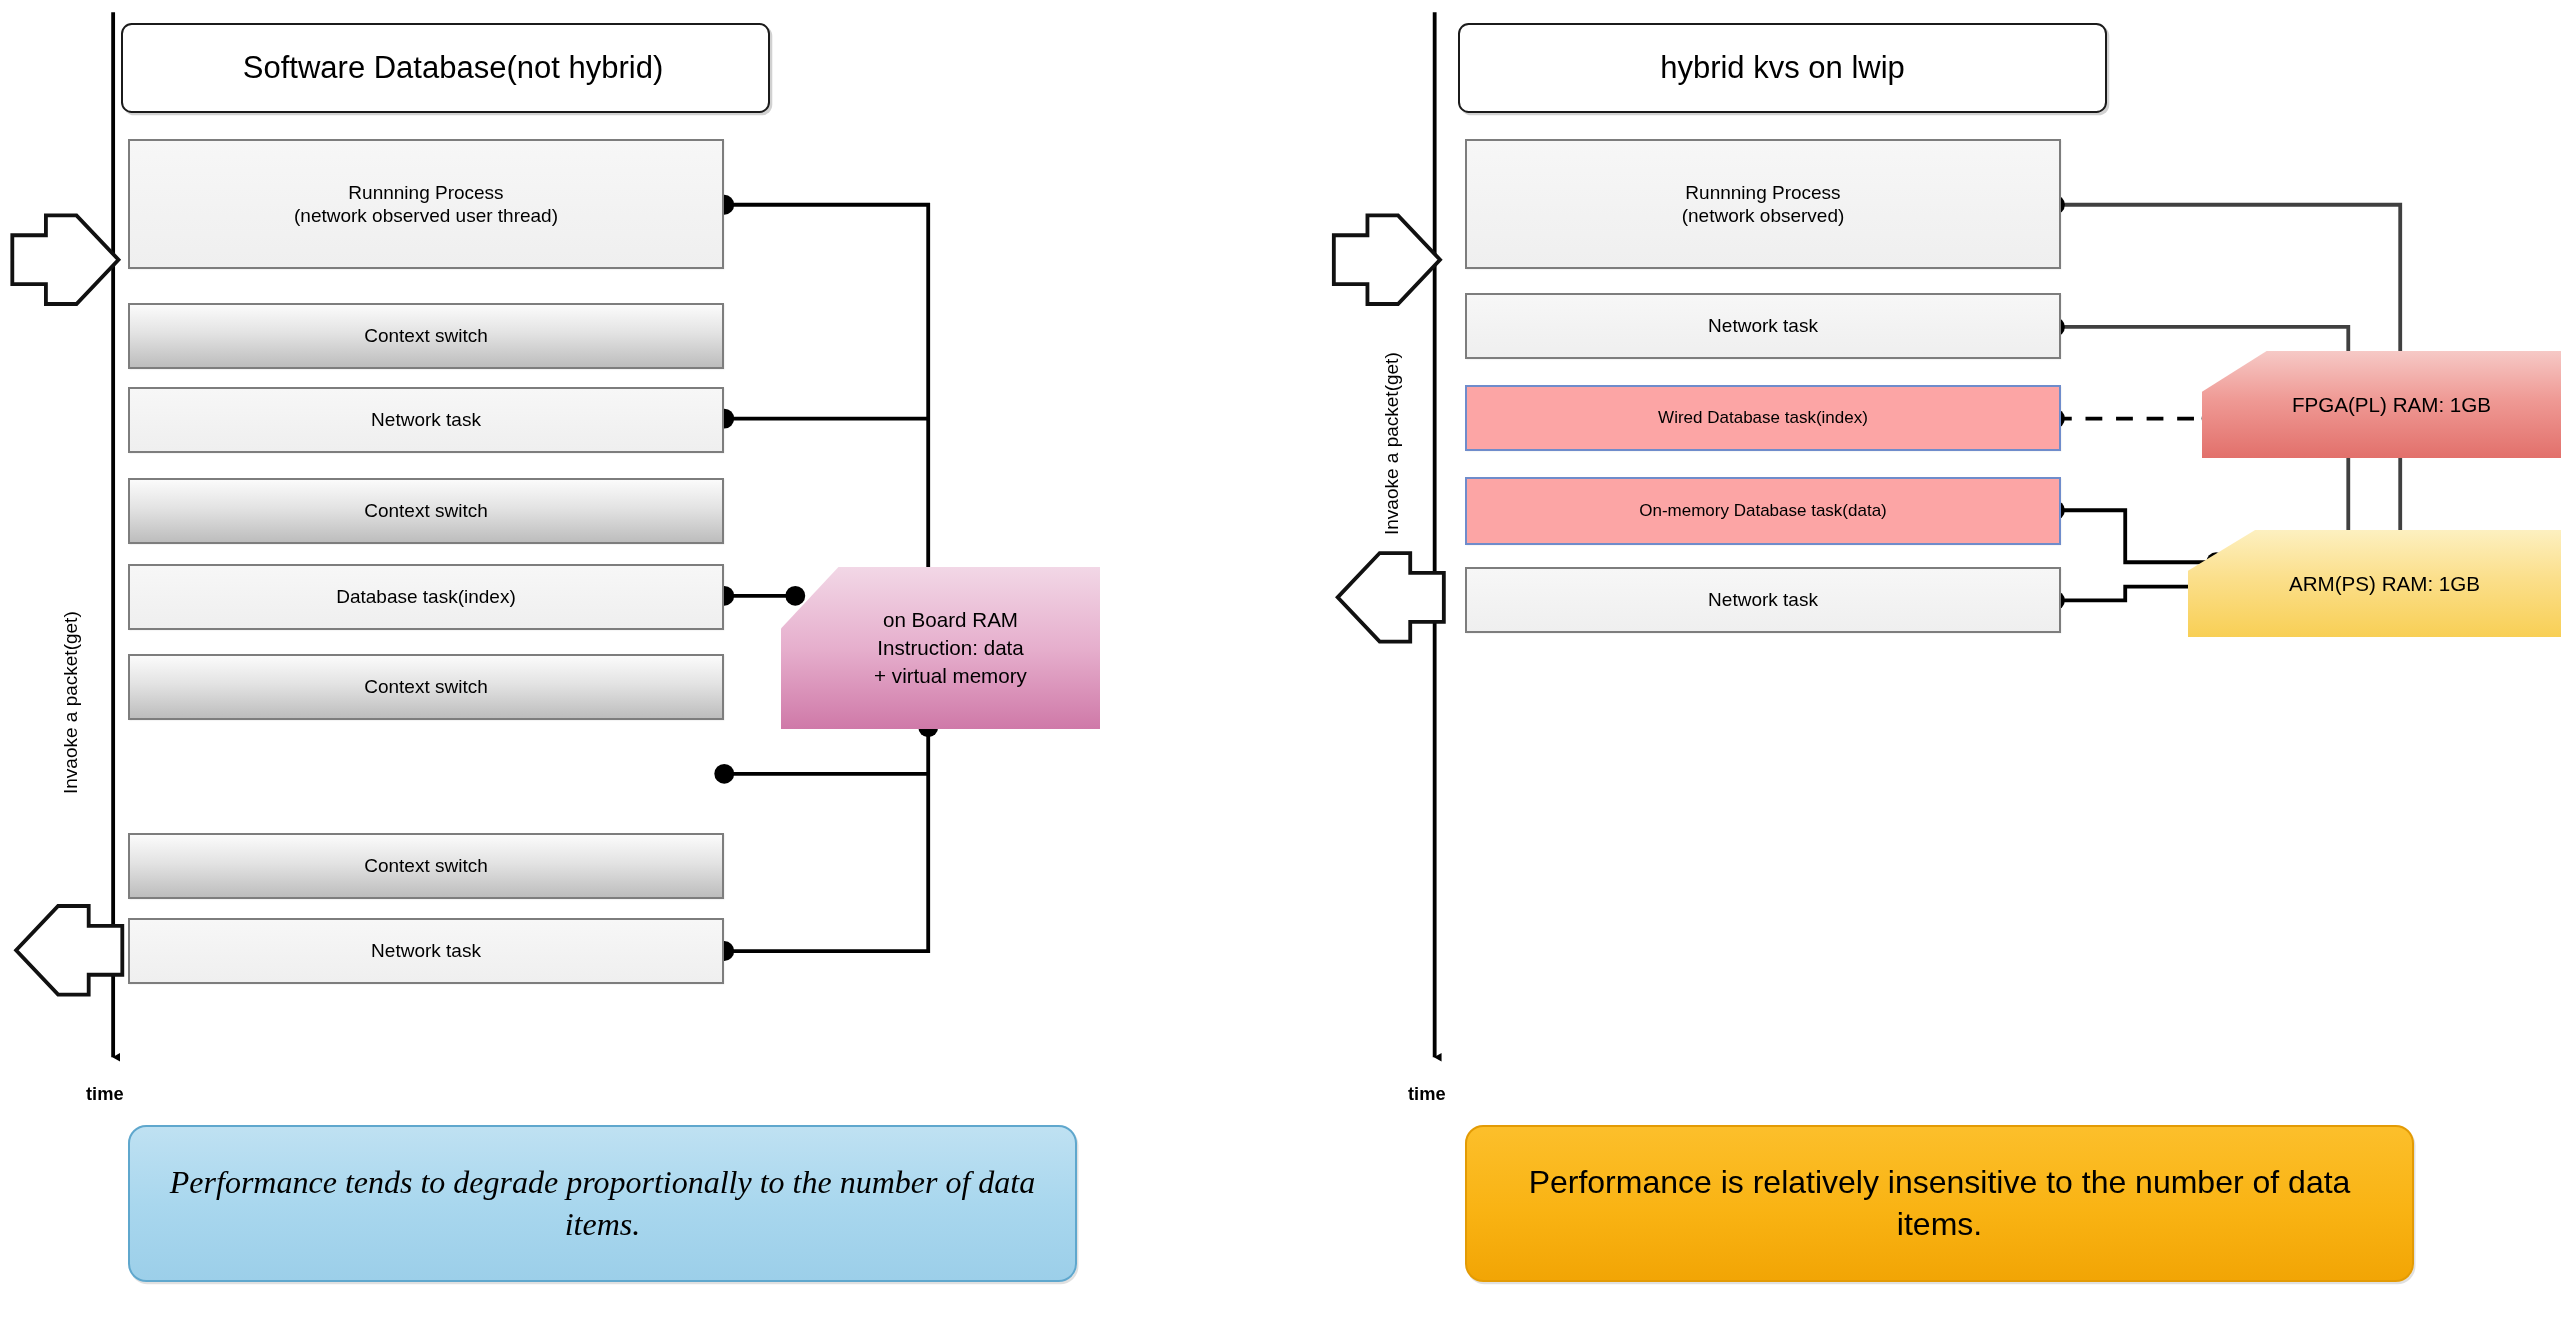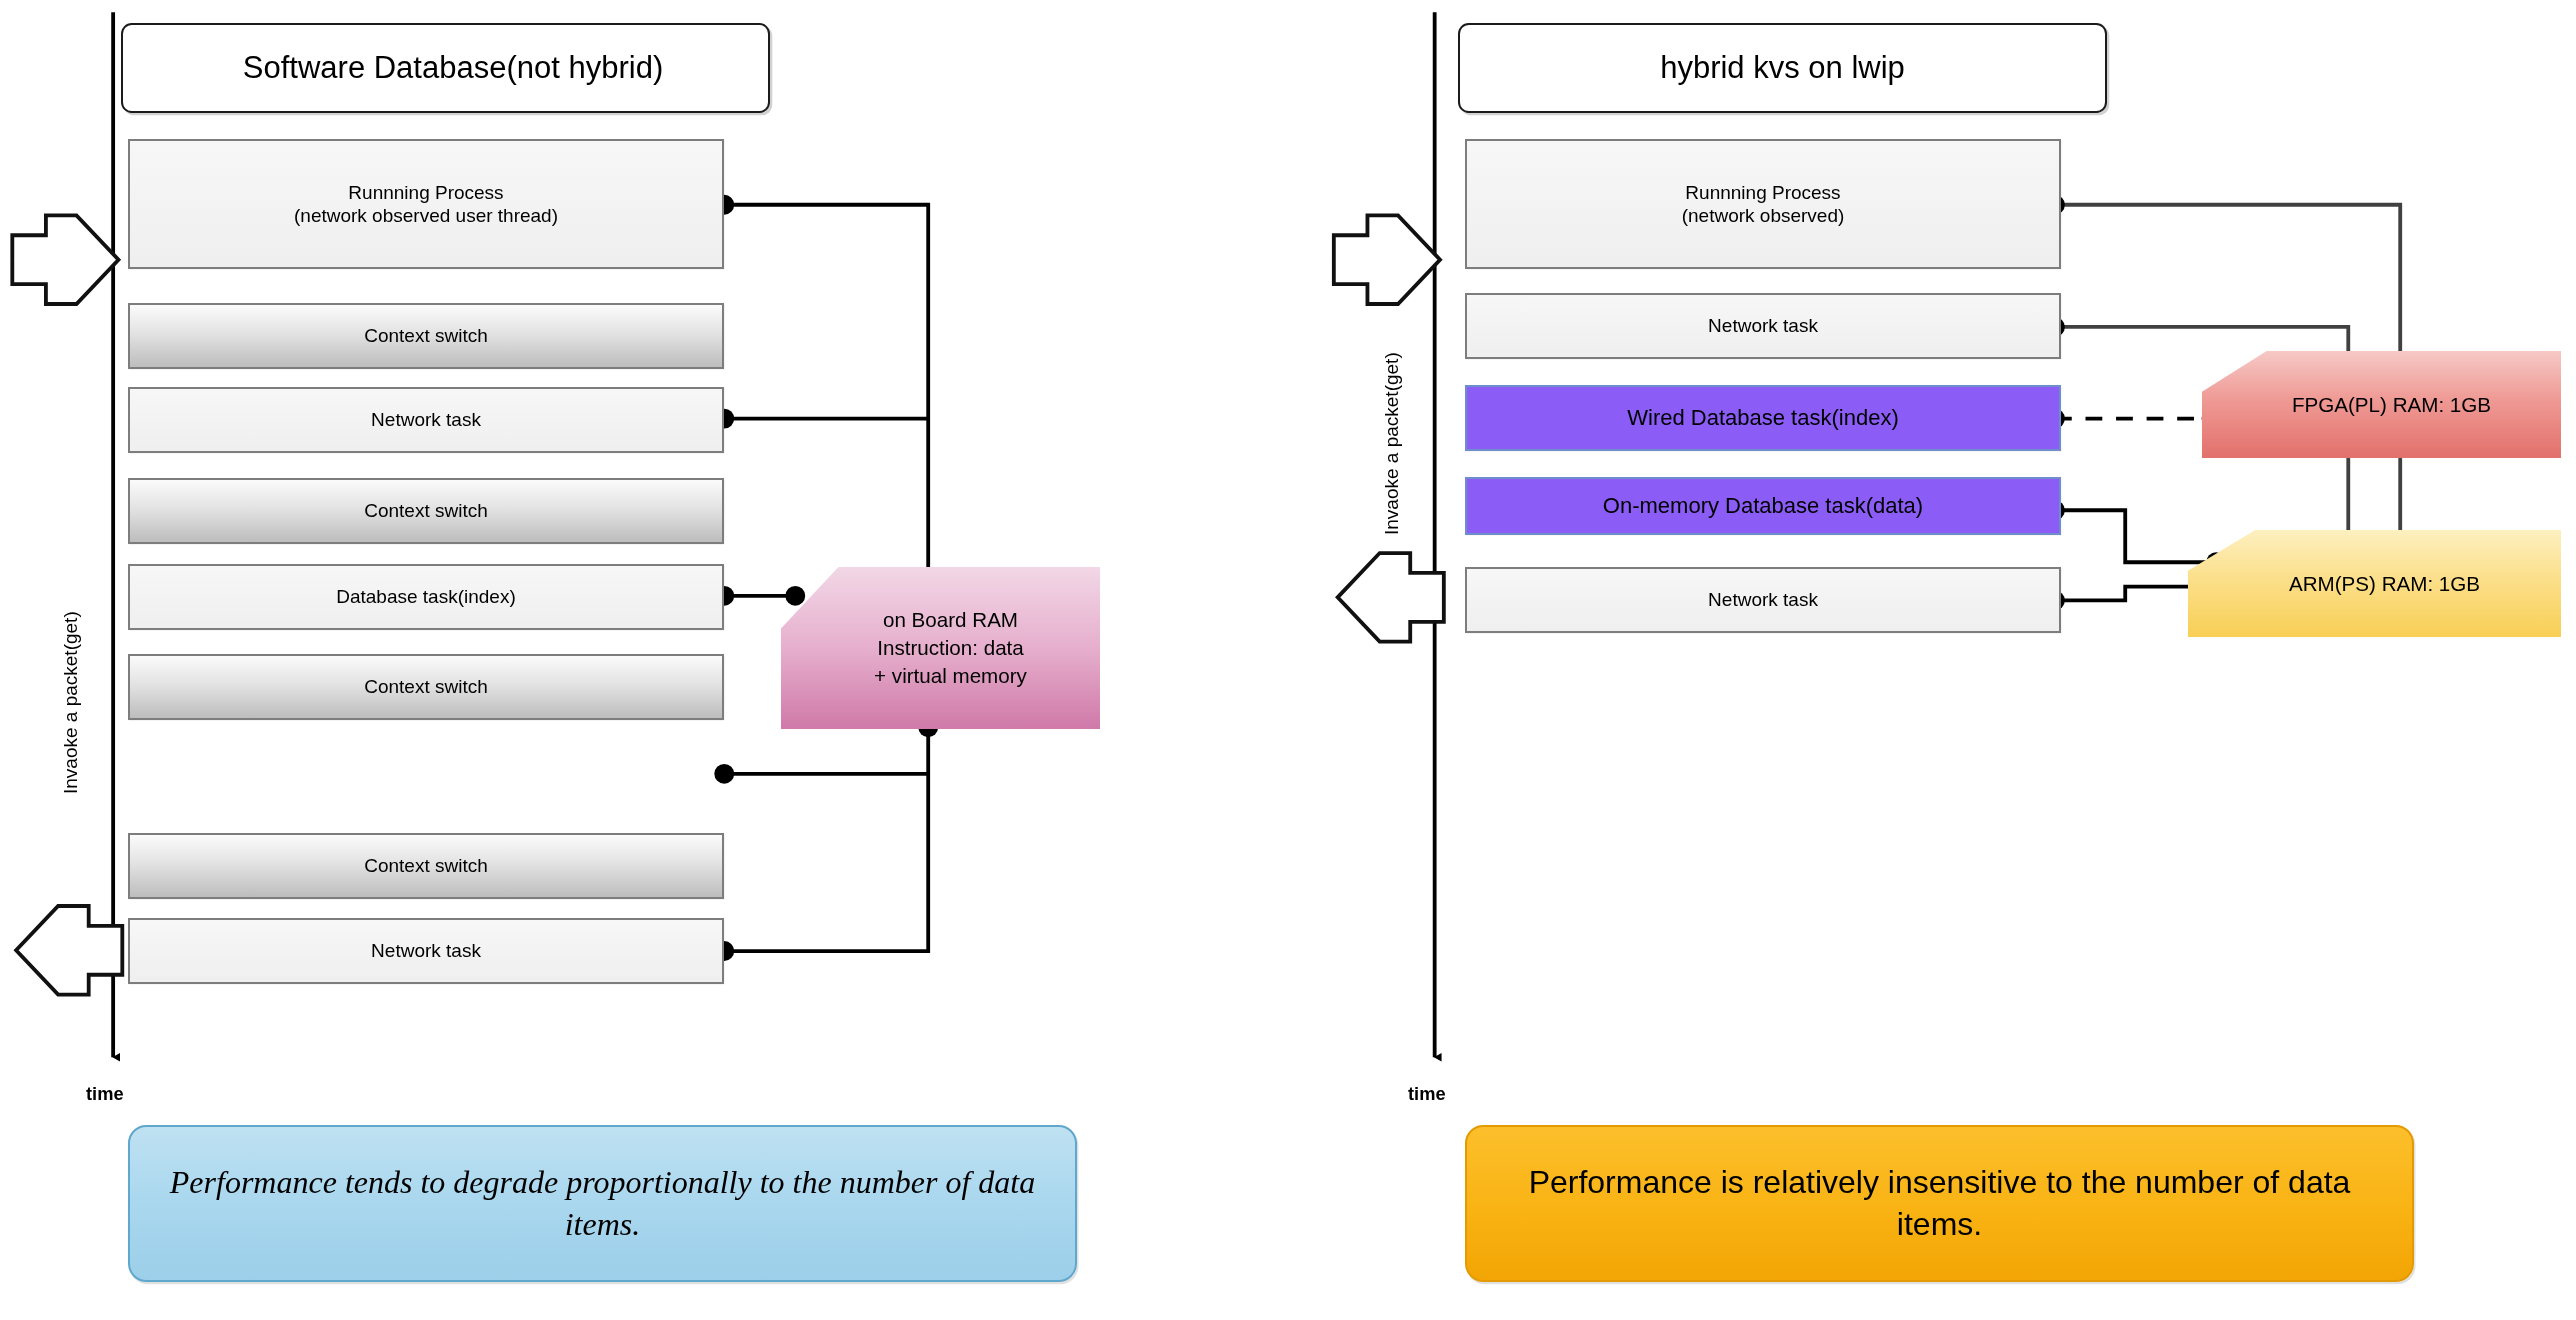--- a/index.html
+++ b/index.html
@@ -29,22 +29,22 @@
     box-shadow:0.8px 0.8px 1.5px rgba(0,0,0,.12);
   }
   .ctx-box{
     border:2.3px solid #7d7d7d;
     background:linear-gradient(180deg,#fbfbfb 0%,#e3e3e3 45%,#bdbdbd 100%);
     font-size:19px;
     box-shadow:0.8px 0.8px 1.5px rgba(0,0,0,.14);
   }
   .blue-box{
     border:2.3px solid #6f8ccb;
-    background:#8b5cf6;
-    font-size:22px;
+    background:#fca5a5;
+    font-size:17px;
     box-shadow:0.8px 0.8px 1.5px rgba(0,0,0,.10);
   }
   
   .mem{
     position:absolute;box-sizing:border-box;
     display:flex;align-items:center;justify-content:center;text-align:center;
     font-size:20.6px;line-height:1.35;color:#000;
     clip-path:polygon(0 38%, 18% 0, 100% 0, 100% 100%, 0 100%);
   }
   .mem-inner{position:relative;z-index:2;padding-left:20px;}
@@ -155,21 +155,21 @@
   <div class="tlabel" style="left:86px;top:1083px;">time</div>
 
   <div class="callout blue" style="left:128px;top:1125px;width:949px;height:157px;font-family:Liberation Serif, serif;">Performance tends to degrade proportionally to the number of data items.</div>
 
   <div class="box title-box" style="left:1458px;top:23px;width:649px;height:90px;">hybrid kvs on lwip</div>
 
   <div class="box task-box" style="left:1465px;top:139px;width:596px;height:130px;white-space:pre-line;">Runnning Process
 (network observed)</div>
   <div class="box task-box" style="left:1465px;top:293px;width:596px;height:66px;">Network task</div>
   <div class="box blue-box" style="left:1465px;top:385px;width:596px;height:66px;">Wired Database task(index)</div>
-  <div class="box blue-box" style="left:1465px;top:477px;width:596px;height:58px;">On-memory Database task(data)</div>
+  <div class="box blue-box" style="left:1465px;top:477px;width:596px;height:68px;">On-memory Database task(data)</div>
   <div class="box task-box" style="left:1465px;top:567px;width:596px;height:66px;">Network task</div>
 
   <div class="mem red" style="left:2202px;top:351px;width:359px;height:107px;">
     <span class="mem-inner">FPGA(PL) RAM: 1GB</span>
   </div>
 
   <div class="mem yellow" style="left:2188px;top:530px;width:373px;height:107px;">
     <span class="mem-inner">ARM(PS) RAM: 1GB</span>
   </div>
 

